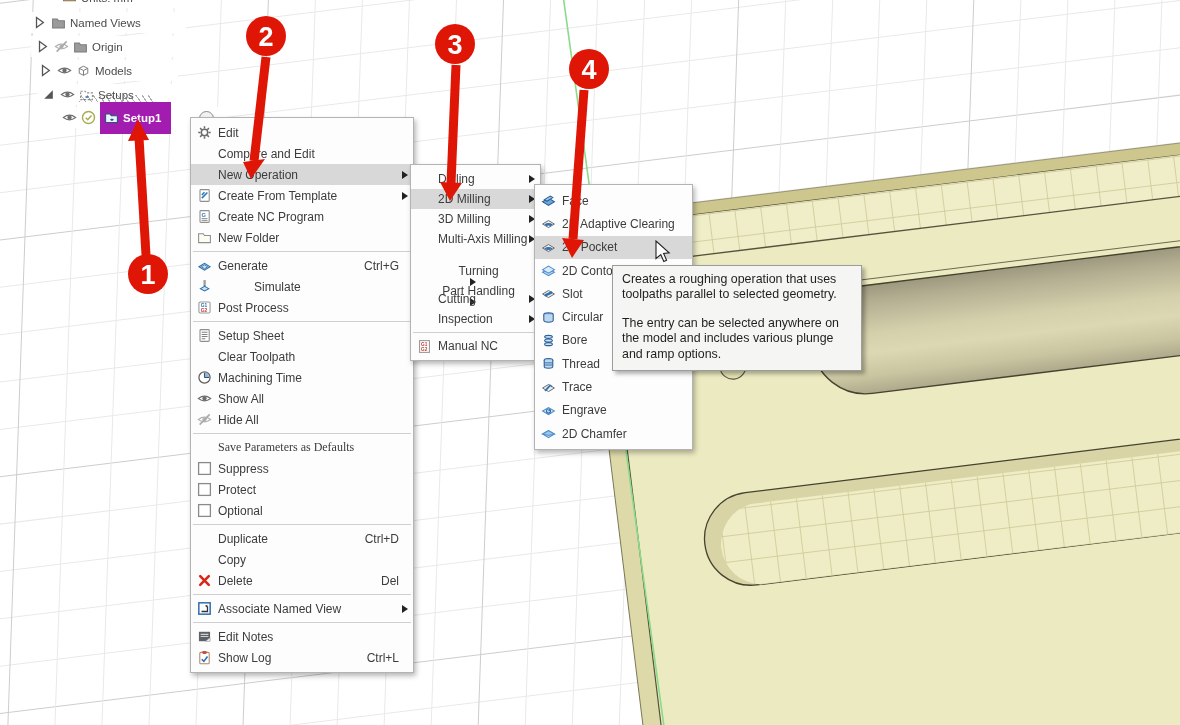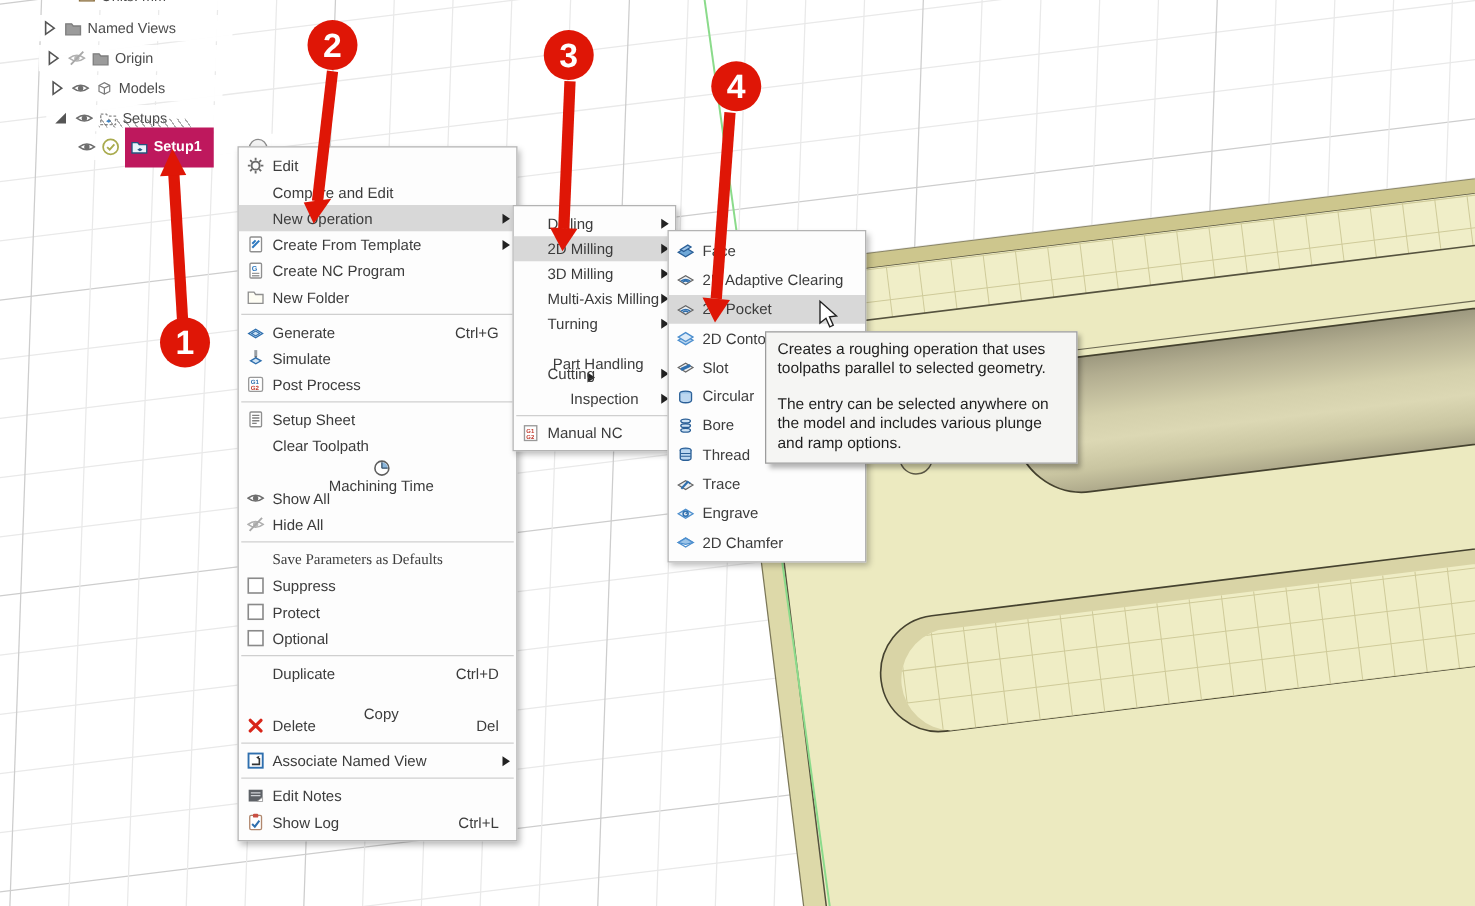--- a/index.html
+++ b/index.html
@@ -5,21 +5,21 @@
   html,body{margin:0;padding:0;}
   body{width:1180px;height:725px;overflow:hidden;position:relative;background:#fff;
        font-family:"Liberation Sans",sans-serif;-webkit-font-smoothing:antialiased;}
   #stage{position:absolute;inset:0;width:1180px;height:725px;}
   svg{display:block;}
   
   .tree-row{position:absolute;display:flex;align-items:center;gap:4px;height:21px;
             background:rgba(255,255,255,.95);padding:0 6px 0 4px;color:#4c4c4c;font-size:11.5px;}
   .tree-row .ticon{width:15px;height:15px;flex:0 0 15px;}
   .tree-label{white-space:nowrap;}
-  .sel-chip{display:flex;align-items:center;gap:4px;background:#be185d;height:32px;padding:0 10px 0 4px;}
+  .sel-chip{display:flex;align-items:center;gap:4px;background:#a21caf;height:32px;padding:0 10px 0 4px;}
   .sel-chip .tree-label{color:#fff;font-weight:bold;font-size:11.5px;}
   .hatch{position:absolute;left:79px;top:95px;width:74px;height:7px;opacity:.55;
          background:repeating-linear-gradient(55deg,#6a6a6a 0 1px,transparent 1px 5px);}
   .gear-bubble{position:absolute;left:199px;top:111px;width:13px;height:13px;border:1.5px solid #8b8b8b;
                border-radius:50%;background:#f3f3f3;}
   
   .ctx{position:absolute;background:#fdfdfd;border:1px solid #b3b3b3;
        box-shadow:2px 3px 5px rgba(0,0,0,.28);padding:4px 0;box-sizing:border-box;}
   .mrow{display:flex;align-items:center;font-size:12px;color:#3c3c3c;cursor:default;}
   .mrow.hl{background:#d8d8d8;}
@@ -376,21 +376,21 @@
       <div class="mrow" style="height: 21px;">
         <span class="micon">
           <svg width="15" height="15" viewBox="0 0 14 14">
             <path d="M1.8 8.2 L7 5 L12.2 8.2 L7 11.4 Z" fill="#cfe3f4" stroke="#2f6fae"></path>
             <path d="M4 8.2 L7 6.4 L10 8.2 L7 10 Z" fill="none" stroke="#2f6fae" stroke-width="0.8"></path>
           </svg>
         </span>
         <span class="mlabel">Generate</span>
         <span class="mshort">Ctrl+G</span>
       </div>
-      <div class="mrow" style="height: 21px;">
+      <div class="mrow" style="height: 21px; gap: 36px;">
         <span class="micon">
           <svg width="15" height="15" viewBox="0 0 14 14">
             <rect x="6" y="1" width="2.2" height="4.5" fill="#999fa5"></rect>
             <path d="M6 5.5h2.2L7.1 8.2Z" fill="#6d7378"></path>
             <path d="M3.2 9 L7.1 6.8 L11 9 L7.1 11.2 Z" fill="#cfe3f4" stroke="#2f6fae"></path>
           </svg>
         </span>
         <span class="mlabel">Simulate</span>
       </div>
       <div class="mrow" style="height: 21px;">
@@ -410,21 +410,21 @@
             <rect x="2.8" y="1.5" width="8.6" height="11" rx="0.8" fill="#fff" stroke="#8f8f8f"></rect>
             <path d="M4.4 4h5.4M4.4 6h5.4M4.4 8h5.4M4.4 10h3.4" stroke="#808080"></path>
           </svg>
         </span>
         <span class="mlabel">Setup Sheet</span>
       </div>
       <div class="mrow" style="height: 21px;">
         <span class="micon"></span>
         <span class="mlabel">Clear Toolpath</span>
       </div>
-      <div class="mrow" style="height: 21px; flex-direction: column;">
+      <div class="mrow" style="height: 21px;">
         <span class="micon">
           <svg width="15" height="15" viewBox="0 0 14 14">
             <circle cx="7" cy="7" r="5.2" fill="#fff" stroke="#5f5f5f" stroke-width="1.2"></circle>
             <path d="M7 7 L7 2.6 A4.4 4.4 0 0 1 11.4 7 Z" fill="#8ab7de"></path>
             <path d="M7 7V2.6M7 7h4.4" stroke="#39536b" stroke-width="1"></path>
           </svg>
         </span>
         <span class="mlabel">Machining Time</span>
       </div>
       <div class="mrow" style="height: 21px;">
@@ -474,21 +474,21 @@
           </svg>
         </span>
         <span class="mlabel">Optional</span>
       </div>
       <div class="msep"></div>
       <div class="mrow" style="height: 21px;">
         <span class="micon"></span>
         <span class="mlabel">Duplicate</span>
         <span class="mshort">Ctrl+D</span>
       </div>
-      <div class="mrow" style="height: 21px; flex-direction: column;">
+      <div class="mrow" style="height: 21px;">
         <span class="micon"></span>
         <span class="mlabel">Copy</span>
       </div>
       <div class="mrow" style="height: 21px;">
         <span class="micon">
           <svg width="15" height="15" viewBox="0 0 14 14">
             <path d="M3 3 L11 11 M11 3 L3 11" stroke="#d8261a" stroke-width="2.4" stroke-linecap="round"></path>
           </svg>
         </span>
         <span class="mlabel">Delete</span>
@@ -543,36 +543,36 @@
       <div class="mrow" style="height: 20px; align-items: center;">
         <span class="micon"></span>
         <span class="mlabel">3D Milling</span>
         <span class="marrow"></span>
       </div>
       <div class="mrow" style="height: 20px;">
         <span class="micon"></span>
         <span class="mlabel">Multi-Axis Milling</span>
         <span class="marrow"></span>
       </div>
+      <div class="mrow" style="height: 20px; flex-direction: column;">
+        <span class="micon"></span>
+        <span class="mlabel">Turning</span>
+        <span class="marrow"></span>
+      </div>
+      <div class="mrow" style="height: 20px; flex-direction: column;">
+        <span class="micon"></span>
+        <span class="mlabel">Part Handling</span>
+        <span class="marrow"></span>
+      </div>
       <div class="mrow" style="height: 20px;">
         <span class="micon"></span>
-        <span class="mlabel">Turning</span>
-        <span class="marrow"></span>
-      </div>
-      <div class="mrow" style="height: 20px; flex-direction: column;">
-        <span class="micon"></span>
-        <span class="mlabel">Part Handling</span>
+        <span class="mlabel">Cutting</span>
         <span class="marrow"></span>
       </div>
       <div class="mrow" style="height: 20px;">
-        <span class="micon"></span>
-        <span class="mlabel">Cutting</span>
-        <span class="marrow"></span>
-      </div>
-      <div class="mrow" style="height: 20px; text-align: center;">
         <span class="micon"></span>
         <span class="mlabel">Inspection</span>
         <span class="marrow"></span>
       </div>
       <div class="msep"></div>
       <div class="mrow" style="height: 20px;">
         <span class="micon">
           <svg width="15" height="15" viewBox="0 0 14 14">
             <rect x="2.4" y="1.5" width="9.2" height="11" fill="#fff" stroke="#999"></rect>
             <text x="3.8" y="6.6" font-size="4.4" font-weight="bold" fill="#c23b2e" font-family="Liberation Sans,sans-serif">G1</text>

